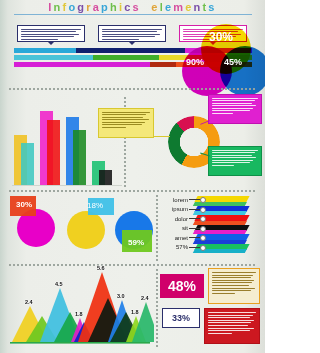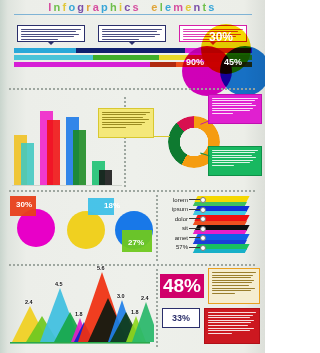--- a/index.html
+++ b/index.html
@@ -146,24 +146,24 @@
     </div>
 
   <div class="lyr dotline" style="left:8px;top:190px;width:249px;"></div>
 
   <div class="lyr" id="pies" style="left:12px;top:194px;width:142px;height:68px;">
       <div style="position:absolute;left:5px;top:15px;width:38px;height:38px;border-radius:50%;background:#e800c8;"></div>
       <div style="position:absolute;left:-2px;top:2px;width:26px;height:20px;background:#e8401a;opacity:.95;"></div>
       <div style="position:absolute;left:4px;top:6px;font-size:8px;font-weight:bold;color:#ffffff;z-index:4;">30%</div>
       <div style="position:absolute;left:55px;top:17px;width:38px;height:38px;border-radius:50%;background:#f0d020;"></div>
       <div style="position:absolute;left:76px;top:4px;width:26px;height:17px;background:#3fc0e8;opacity:.95;"></div>
-      <div style="position:absolute;left:92px;top:7px;font-size:8px;font-weight:bold;color:#ffffff;z-index:4;">18%</div>
+      <div style="position:absolute;left:75px;top:7px;font-size:8px;font-weight:normal;color:#ffffff;z-index:4;">18%</div>
       <div style="position:absolute;left:103px;top:17px;width:38px;height:38px;border-radius:50%;background:#1878e8;"></div>
       <div style="position:absolute;left:110px;top:36px;width:30px;height:22px;background:#6fc820;opacity:.95;"></div>
-      <div style="position:absolute;left:116px;top:44px;font-size:8px;font-weight:bold;color:#ffffff;z-index:4;">27%</div>
+      <div style="position:absolute;left:116px;top:44px;font-size:8px;font-weight:bold;color:#ffffff;z-index:4;">59%</div>
     </div>
 
   <div class="lyr dotvert" style="left:156px;top:194px;height:68px;"></div>
 
   <div class="lyr" id="stackWrap" style="left:160px;top:194px;width:102px;height:68px;">
       <div class="tbox" style="position:absolute;left:-1px;top:2px;width:0px;height:0px;"></div>
       <div style="position:absolute;left:36px;top:2px;width:52px;height:6px;background:#f5d800;transform:skewX(-28deg);"></div>
       <div style="position:absolute;left:34px;top:7.5px;width:52px;height:3.5px;background:#3fc060;transform:skewX(-28deg);"></div>
       <div class="lbl" style="left:-2px;top:2.5px;width:30px;">lorem</div>
       <div class="ldr" style="left:29px;top:5px;width:12px;"></div>
@@ -219,21 +219,21 @@
       <div class="mlbl" style="left:89px;top:-3px;">5.6</div>
       <div class="mlbl" style="left:109px;top:25px;">3.0</div>
       <div class="mlbl" style="left:123px;top:41px;">1.8</div>
       <div class="mlbl" style="left:133px;top:27px;">2.4</div>
     </div>
 
   <div class="lyr dotvert" style="left:156px;top:268px;height:80px;"></div>
 
   <div class="lyr" id="bottomRight" style="left:160px;top:268px;width:102px;height:80px;">
       <div style="position:absolute;left:0;top:6px;width:44px;height:24px;background:#d0006a;display:flex;align-items:center;justify-content:center;">
-        <div style="font-size:19px;font-weight:bold;color:#ffffff;">48%</div>
+        <div style="font-size:14px;font-weight:bold;color:#ffffff;">48%</div>
       </div>
       <div style="position:absolute;left:2px;top:40px;width:36px;height:18px;background:#ffffff;border:1.2px solid #2b2f6b;display:flex;align-items:center;justify-content:center;">
         <div style="font-size:9px;font-weight:bold;color:#2b2f6b;">33%</div>
       </div>
       <div class="tbox" style="position:absolute;left:48px;top:0;width:52px;height:36px;background:#f5edd0;border:1px solid #e8a020;padding:3px;">
         <div class="ln" style="width:100%;background:#8a6a10;opacity:.85;"></div>
         <div class="ln" style="width:94%;background:#8a6a10;opacity:.85;"></div>
         <div class="ln" style="width:88%;background:#8a6a10;opacity:.85;"></div>
         <div class="ln" style="width:96%;background:#8a6a10;opacity:.85;"></div>
         <div class="ln" style="width:91%;background:#8a6a10;opacity:.85;"></div>

